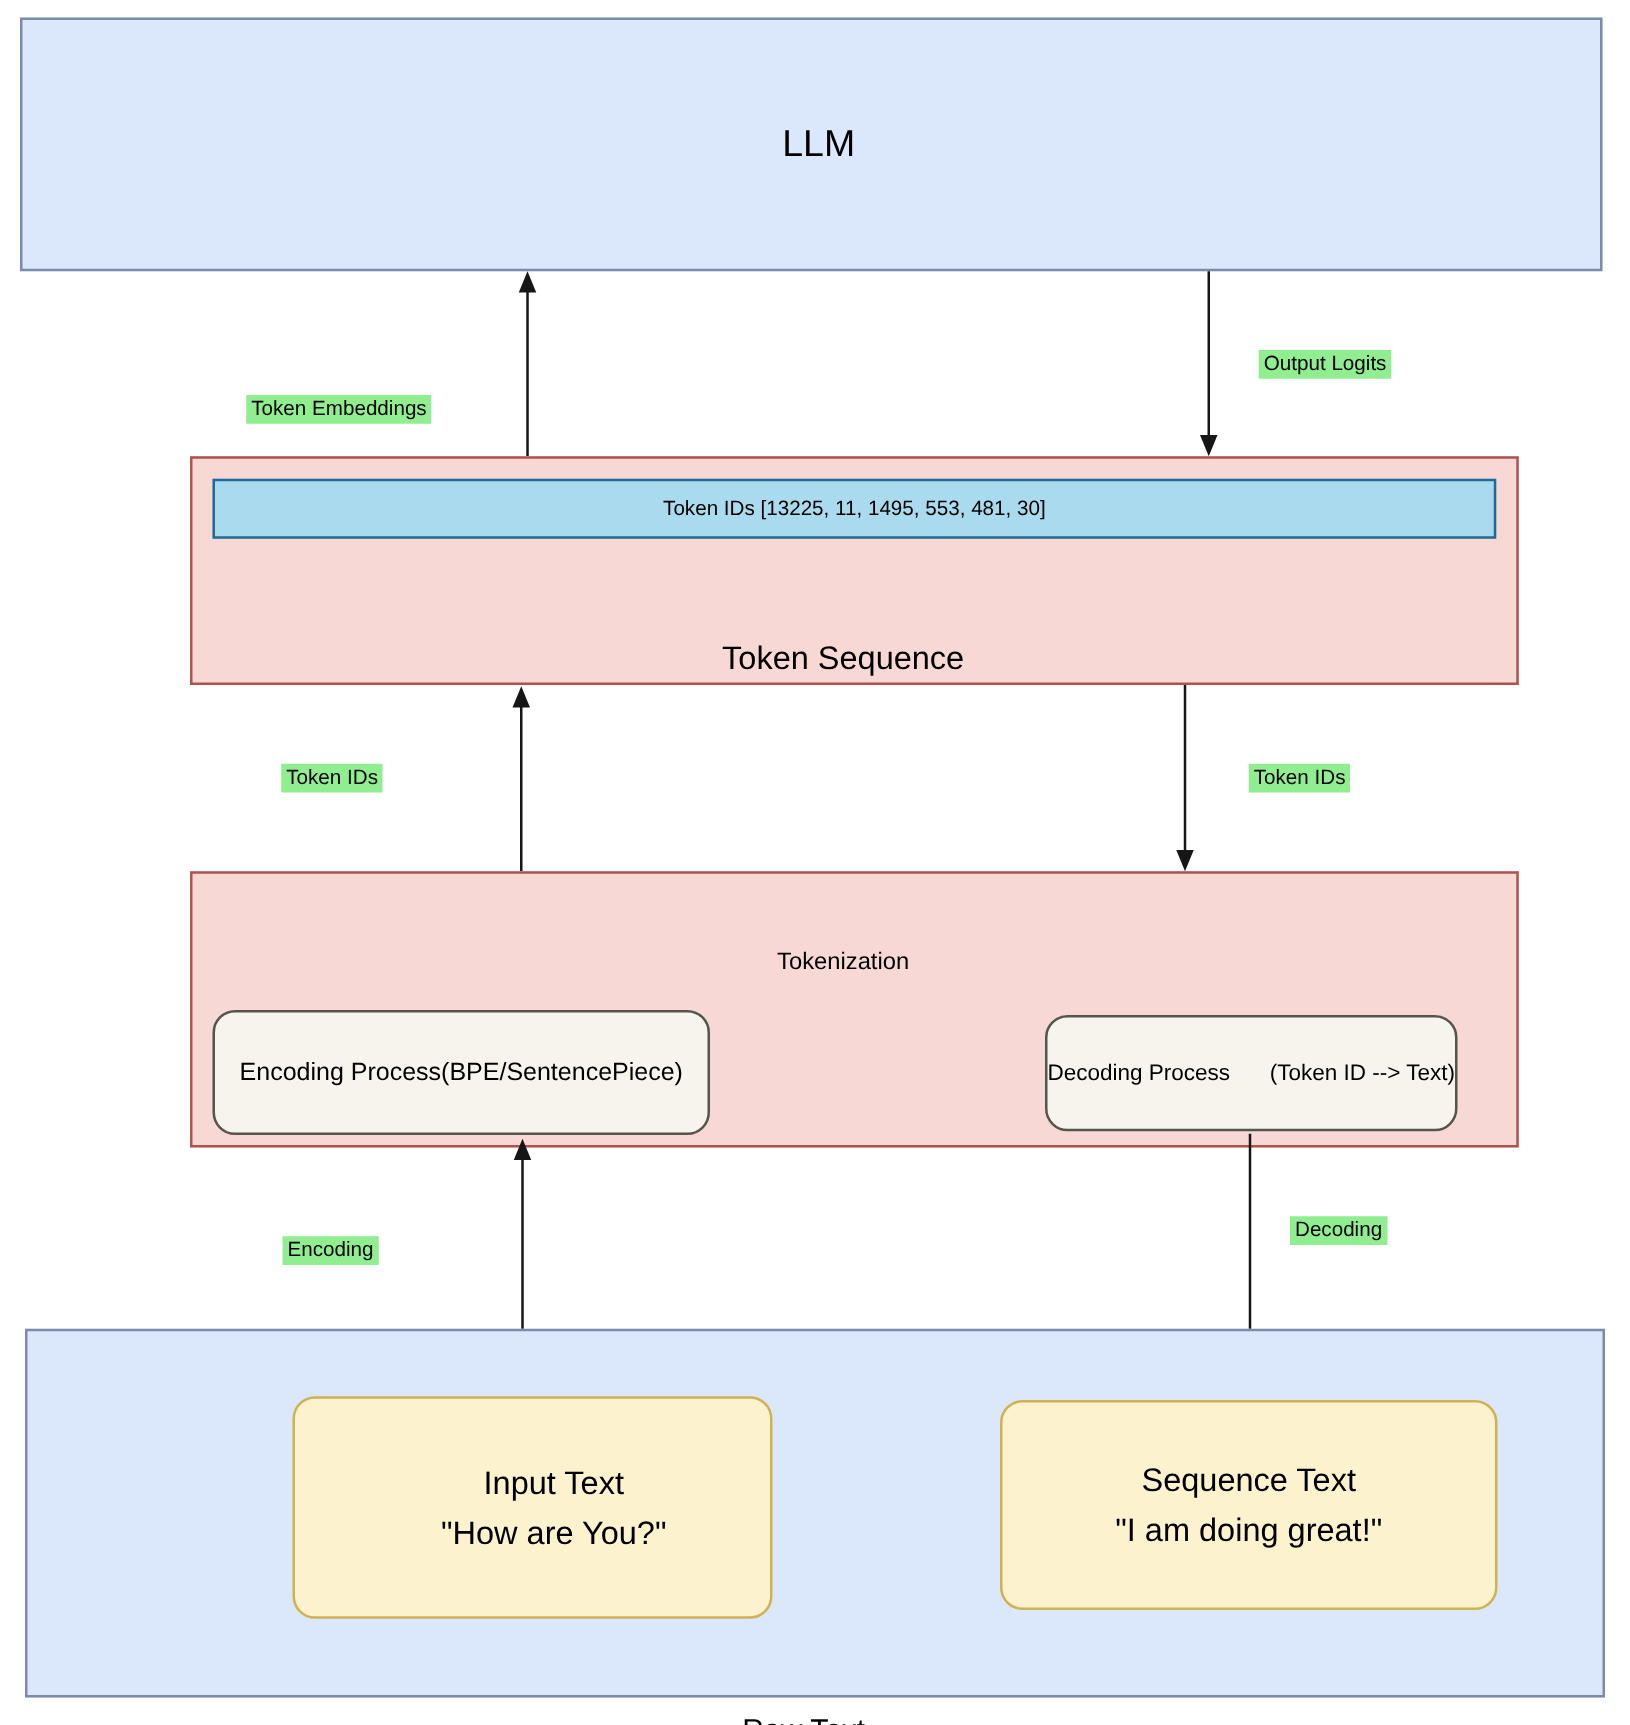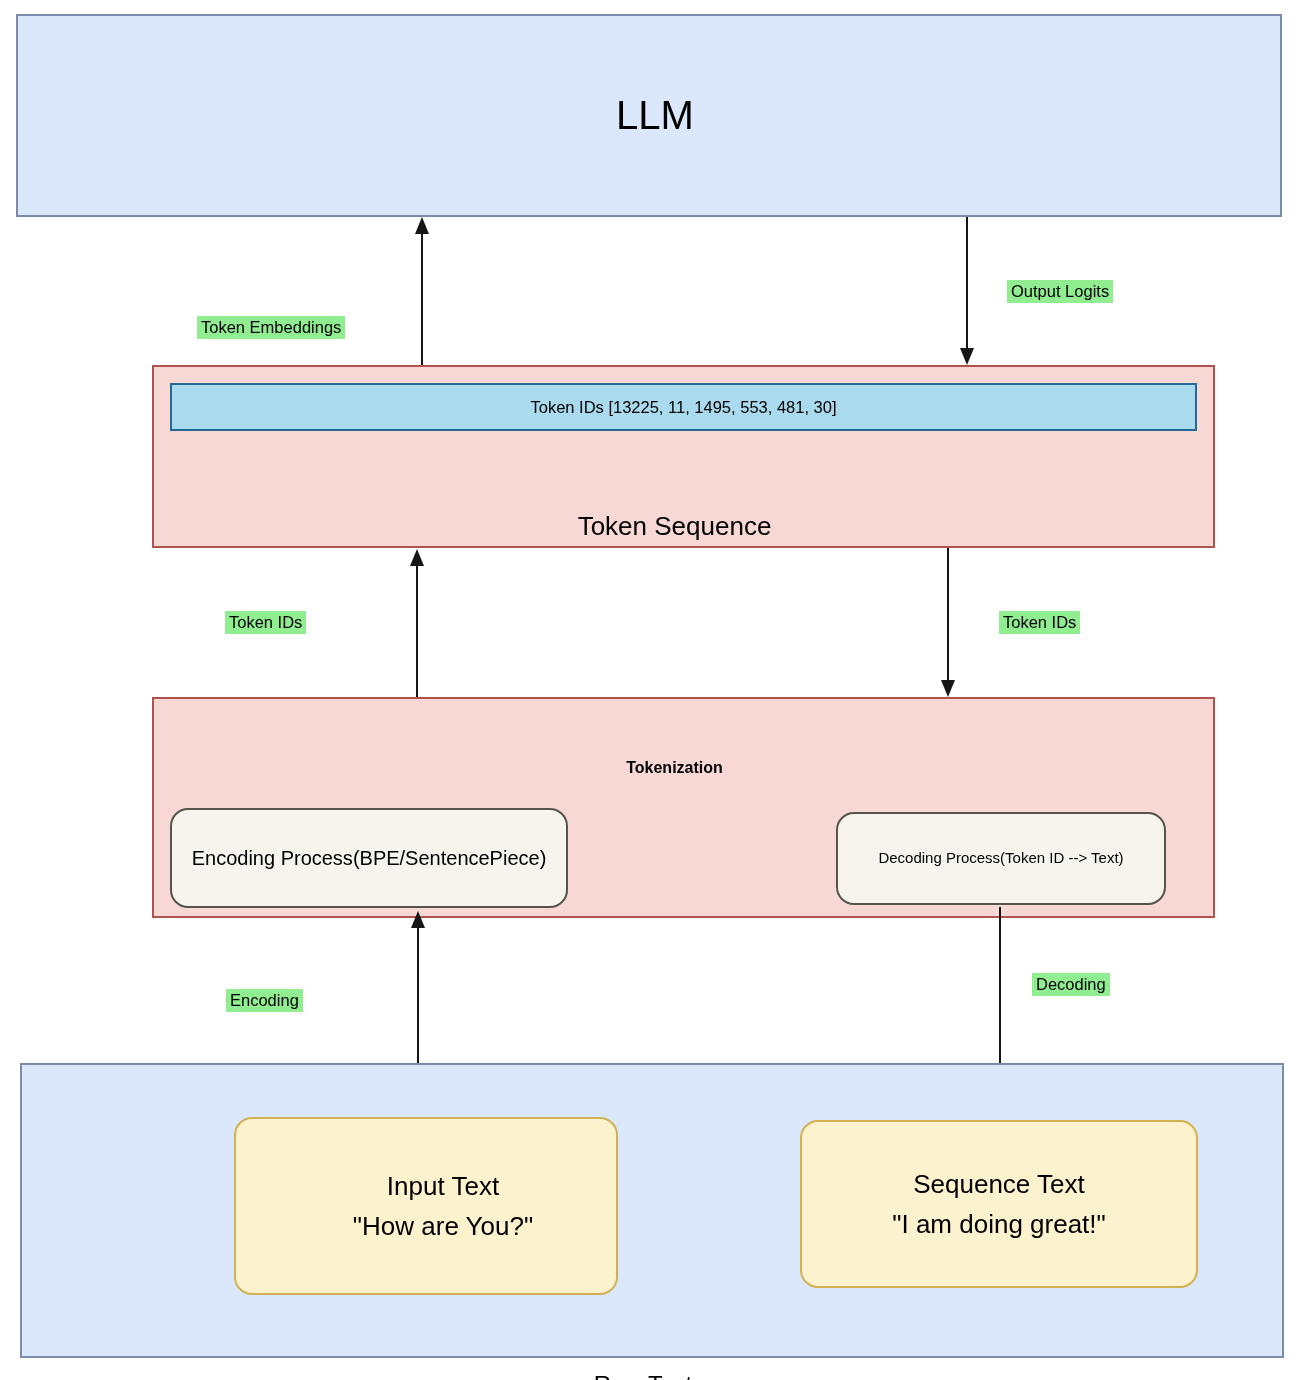--- a/index.html
+++ b/index.html
@@ -53,21 +53,21 @@
     background: var(--yellow-fill);
     border: 2px solid var(--yellow-stroke);
     border-radius: 18px;
     display: flex; flex-direction: column;
     align-items: center; justify-content: center;
     font-size: 26px; line-height: 1.55; text-align: center;
   }
   .llm-title {
     position: absolute; inset: 0;
     display: flex; align-items: center; justify-content: center;
-    font-size: 40px;
+    font-size: 30px;
     padding-left: 12px;
   }
   .box-caption {
     position: absolute; left: 0; right: 18px;
     text-align: center;
     margin-top: 40px;
   }
   .edge-label {
     position: absolute;
     background: var(--label-highlight);
@@ -127,28 +127,28 @@
   </div>
   <div class="edge-label" style="left:225px; top:611px;">Token IDs</div>
 
   <div class="arrow down" style="left:941px; top:548px; height:149px;">
     <div class="line"></div>
     <div class="head"></div>
   </div>
   <div class="edge-label" style="left:999px; top:611px;">Token IDs</div>
 
   <div class="node pink-box" style="left:152px; top:697px; width:1063px; height:221px;">
-    <div class="box-caption" style="top:20px; font-size:16px;font-weight:bold;">Tokenization</div>
+    <div class="box-caption" style="top:20px; font-size:19px;">Tokenization</div>
 
     <div class="cream-box" style="left:16px; top:109px; width:398px; height:100px;">
       <div>Encoding Process</div>
       <div>(BPE/SentencePiece)</div>
     </div>
 
-    <div class="cream-box" style="left:682px; top:113px; width:330px; height:93px; font-size:15px;">
+    <div class="cream-box" style="left:682px; top:113px; width:330px; height:93px; font-size:18px;justify-content:space-between;">
       <div>Decoding Process</div>
       <div>(Token ID --&gt; Text)</div>
     </div>
   </div>
 
   <div class="arrow up" style="left:411px; top:911px; height:206px;">
     <div class="line"></div>
     <div class="head"></div>
   </div>
   <div class="edge-label" style="left:226px; top:989px;">Encoding</div>

